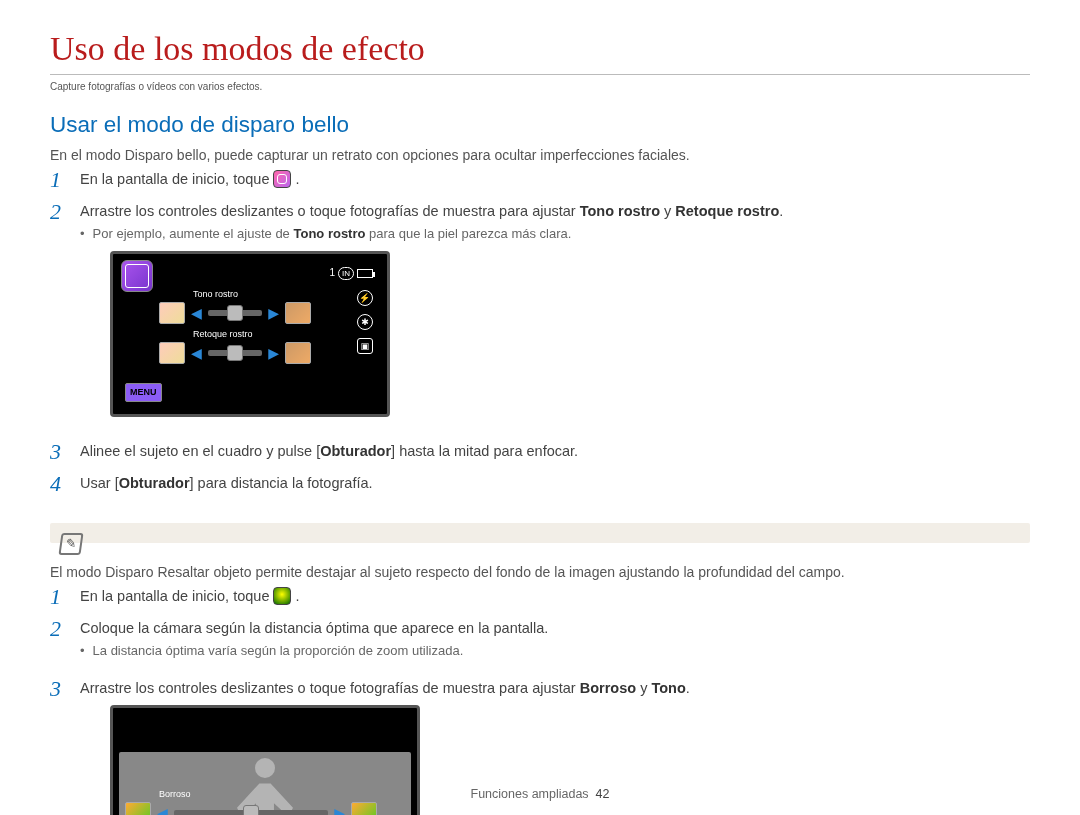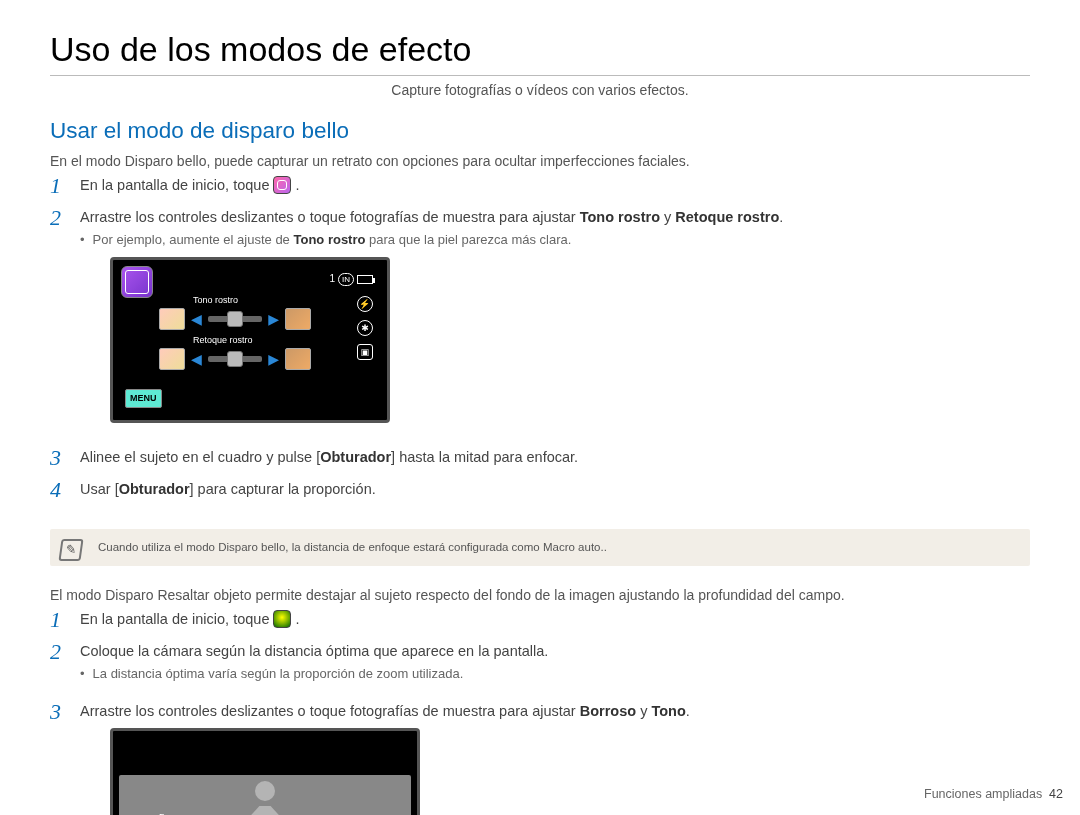--- a/index.html
+++ b/index.html
@@ -6,32 +6,32 @@
   body {
     font-family: Arial, Helvetica, sans-serif;
     background: #fff;
     width: 1080px;
     height: 815px;
     padding: 30px 50px 20px 50px;
     color: #3a3a3a;
     position: relative;
   }
   .page-title {
-    color: #000000;
+    color: #b91c1c;
     font-size: 34px;
     font-weight: 300;
     border-bottom: 1px solid #bbb;
     padding-bottom: 6px;
     margin-bottom: 6px;
+    font-family: Liberation Serif, serif;
   }
   .page-subtitle {
-    font-size: 14px;
+    font-size: 10px;
     color: #555;
     margin-bottom: 20px;
-    text-align: center;
   }
   .columns { display: flex; gap: 20px; flex-direction: column; }
   .col { flex: 1 1 0; }
   .section-title {
     color: #0a6db8;
     font-size: 22.5px;
     font-weight: 400;
     margin-bottom: 8px;
   }
   .section-intro {
@@ -99,21 +99,21 @@
   .ss-overlay-icons .batt { width:16px;height:9px;border:1px solid #fff;position:relative;}
   .ss-overlay-icons .batt::after{content:"";position:absolute;right:-3px;top:2px;width:2px;height:5px;background:#fff;}
   .ss-side-icons {
     position:absolute; right:8px; top:30px;
     display:flex; flex-direction:column; gap:8px;
   }
   .ss-side-icons span{ width:16px;height:16px;border:1.5px solid #fff;border-radius:50%;color:#fff;font-size:9px;display:flex;align-items:center;justify-content:center;}
   .ss-side-icons .sq{border-radius:3px;}
   .menu-btn {
     position:absolute; left:6px; bottom:6px;
-    background:#5eead4; color:#000;
+    background:#8b5cf6; color:#000;
     font-size:9px; font-weight:700;
     padding:2px 4px; border-radius:2px; border:1px solid #888;
   }
   .slider-block { margin: 10px 24px 10px 40px; }
   .slider-row { display:flex; align-items:center; gap:6px; margin-bottom:4px; }
   .thumb { width:26px;height:22px;border:1px solid #aaa;border-radius:2px;background:linear-gradient(135deg,#fcb,#ed9);}
   .thumb.alt { background:linear-gradient(135deg,#c96,#ea6);}
   .thumb.fruit { background:linear-gradient(135deg,#fa3,#5c2);}
   .slider-track { flex:1;height:6px;background:#666;position:relative;border-radius:2px;}
   .slider-track::before{content:"";position:absolute;left:50%;top:-5px;width:14px;height:14px;border-radius:3px;background:#bbb;border:1px solid #777;transform:translateX(-50%);}
@@ -138,22 +138,22 @@
     margin: 28px 0 0 0;
     border-radius:2px;
   }
   .note-box .nicon{
     position:absolute; left:10px; top:10px;
     width:22px;height:22px;border:2px solid #777;border-radius:3px;
     display:flex;align-items:center;justify-content:center;
     color:#555;font-size:13px;transform:skewX(-8deg);
   }
   .footer {
-    position:absolute; bottom:14px; left:0; right:17px;
-    text-align:right; font-size:12.5px; color:#666;
+    position:absolute; bottom:14px; left:0; right:0;
+    text-align:center; font-size:12.5px; color:#666;
   }
   .footer .pnum{ color:#444;}
 </style>
 </head>
 <body>
 
 <h1 class="page-title">Uso de los modos de efecto</h1>
 <p class="page-subtitle">Capture fotografías o vídeos con varios efectos.</p>
 
 <div class="columns">
@@ -224,28 +224,27 @@
       <li class="step">
         <span class="stepnum">3</span>
         <div class="stepbody">
           <span>Alinee el sujeto en el cuadro y pulse [</span><b>Obturador</b><span>] hasta la mitad para enfocar.</span>
         </div>
       </li>
 
       <li class="step">
         <span class="stepnum">4</span>
         <div class="stepbody">
-          <span>Usar [</span><b>Obturador</b><span>] para capturar la proporción.</span>
+          <span>Usar [</span><b>Obturador</b><span>] para distancia la fotografía.</span>
         </div>
       </li>
     </ol>
 
     <div class="note-box">
       <span class="nicon">✎</span>
-      <span>Cuando utiliza el modo Disparo bello, la distancia de enfoque estará configurada como Macro auto..</span>
     </div>
   </div>
 
   <div class="col">
     <p class="section-intro">El modo Disparo Resaltar objeto permite destajar al sujeto respecto del fondo de la imagen ajustando la profundidad del campo.</p>
 
     <ol class="steps">
       <li class="step">
         <span class="stepnum">1</span>
         <div class="stepbody">

